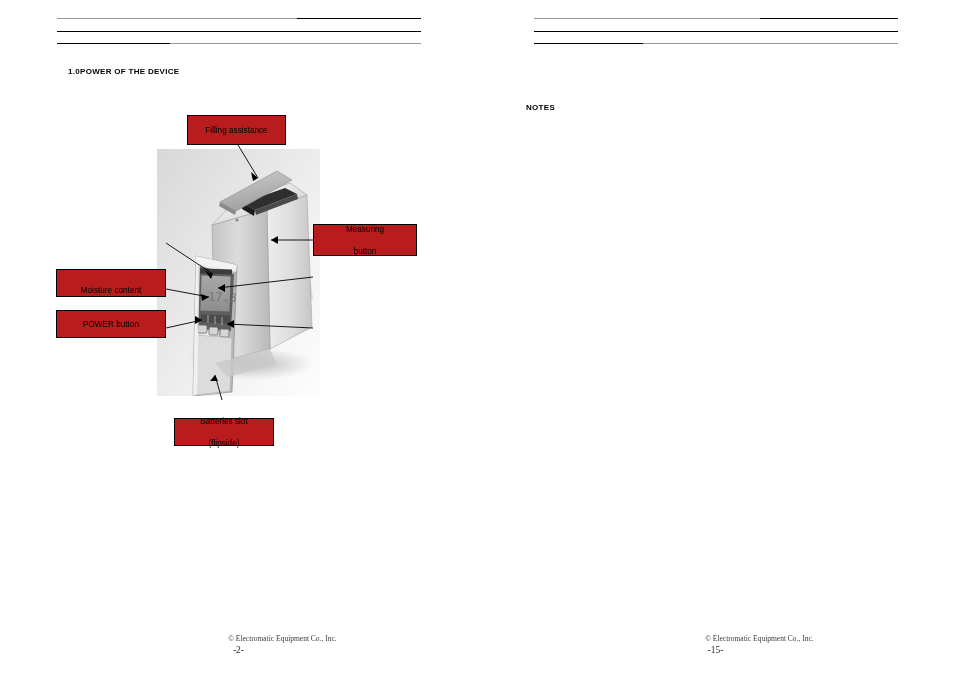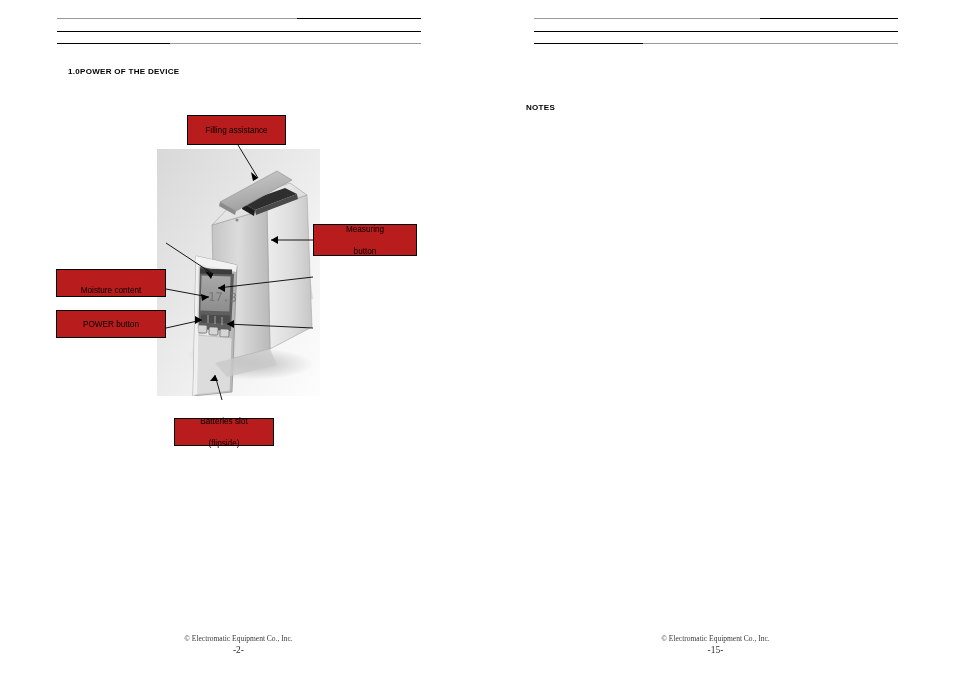--- a/index.html
+++ b/index.html
@@ -117,20 +117,21 @@
     position: absolute;
     left: 0;
     width: 477px;
     text-align: center;
     font-family: "Liberation Serif", serif;
     color: #3a3a3a;
   }
   .footer-copy {
     top: 634px;
     font-size: 7.5px;
+    padding-left: 44px;
   }
   .footer-page {
     top: 645px;
     font-size: 9.5px;
     color: #2b2b2b;
   }
 </style>
 </head>
 <body>
 

